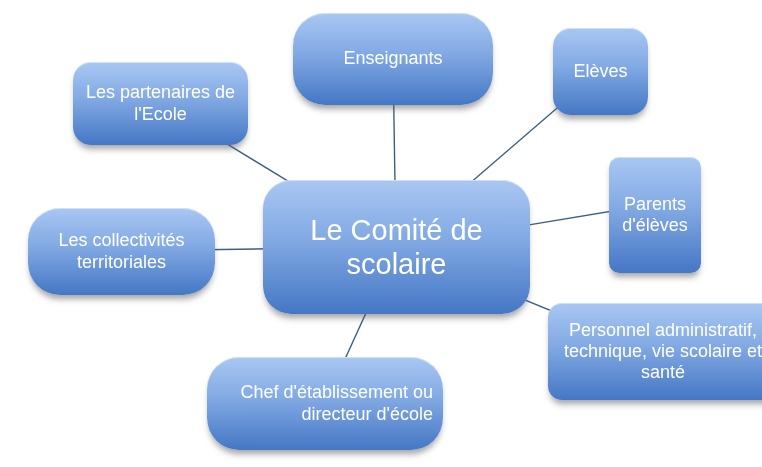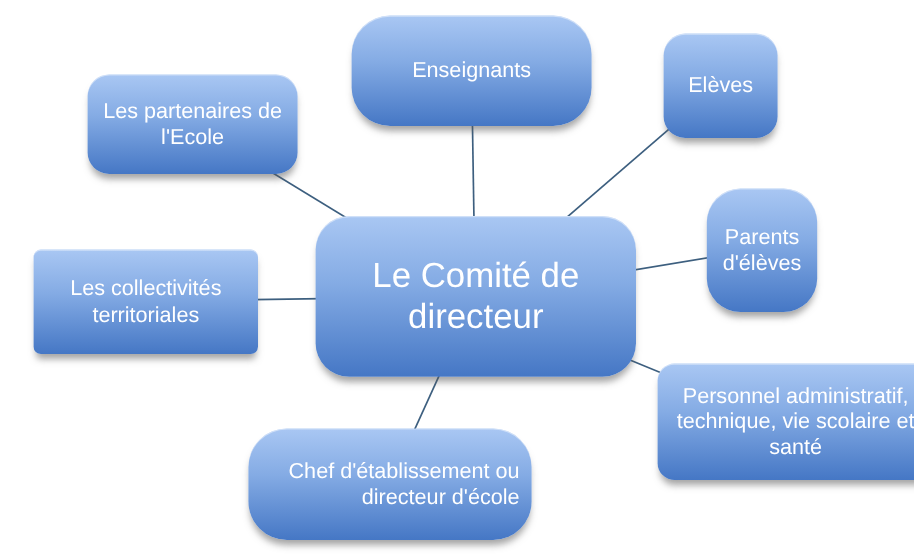--- a/index.html
+++ b/index.html
@@ -46,43 +46,43 @@
     box-shadow:
       inset 0 1px 0 rgba(255,255,255,0.45),
       0 6px 6px -2px rgba(90,90,90,0.55);
   }
   .node-center {
     left: 263px; top: 180px; width: 267px; height: 134px;
     font-size: 29px; border-radius: 28px;
   }
   .node-enseignants  { left: 293px; top: 13px;  width: 200px; height: 92px; }
   .node-eleves       { left: 553px; top: 28px;  width: 95px;  height: 87px; border-radius: 18px; }
-  .node-parents      { left: 589px; top: 157px; width: 92px;  height: 103px; border-radius: 28px; }
+  .node-parents      { left: 609px; top: 157px; width: 92px;  height: 116px; border-radius: 10px; }
   .node-personnel    { left: 548px; top: 303px; width: 230px; height: 97px; border-radius: 14px; padding: 0 8px; }
   .node-chef         { left: 207px; top: 357px; width: 236px; height: 93px; text-align: right; }
-  .node-collectivites{ left: 28px;  top: 208px; width: 187px; height: 87px; border-radius: 6px; }
+  .node-collectivites{ left: 28px;  top: 208px; width: 187px; height: 87px; border-radius: 32px; }
   .node-partenaires  { left: 73px;  top: 62px;  width: 175px; height: 83px; border-radius: 18px; align-items: center; }
 </style>
 </head>
 <body>
 
 <div class="stage">
 
   <svg class="wires" width="762" height="467" viewBox="0 0 762 467">
     <line x1="396" y1="247" x2="393" y2="59"></line>
     <line x1="396" y1="247" x2="600" y2="71"></line>
     <line x1="396" y1="247" x2="667" y2="202"></line>
     <line x1="396" y1="247" x2="649" y2="351"></line>
     <line x1="396" y1="247" x2="325" y2="403"></line>
     <line x1="396" y1="247" x2="121" y2="251"></line>
     <line x1="396" y1="247" x2="160" y2="103"></line>
   </svg>
 
   <div class="node node-center">
-    <span>Le Comité de directeur</span>
+    <span>Le Comité de scolaire</span>
   </div>
 
   <div class="node node-enseignants">
     <span>Enseignants</span>
   </div>
 
   <div class="node node-eleves">
     <span>Elèves</span>
   </div>
 

